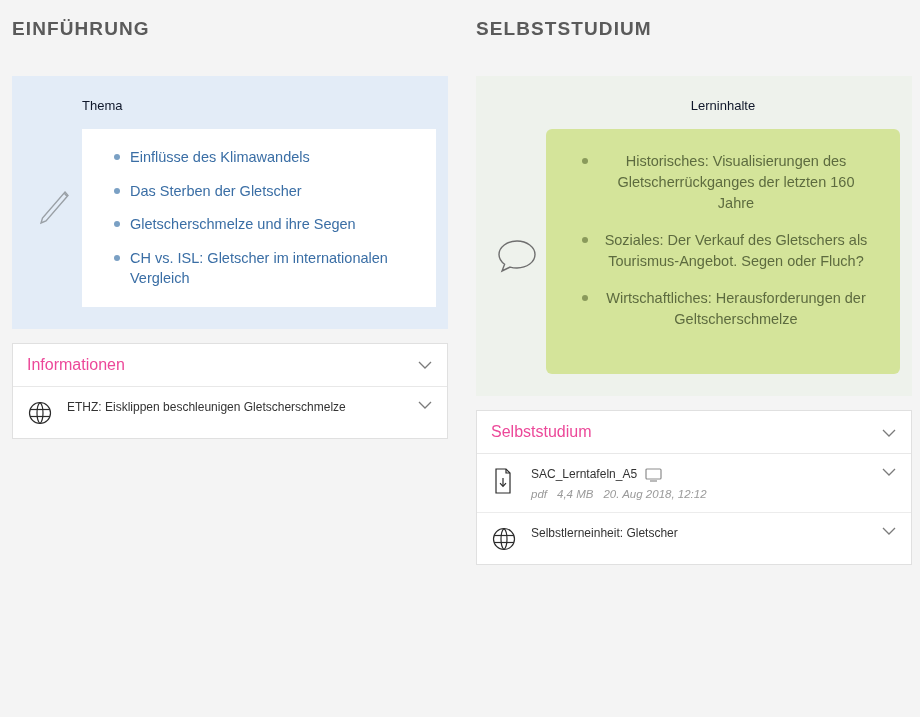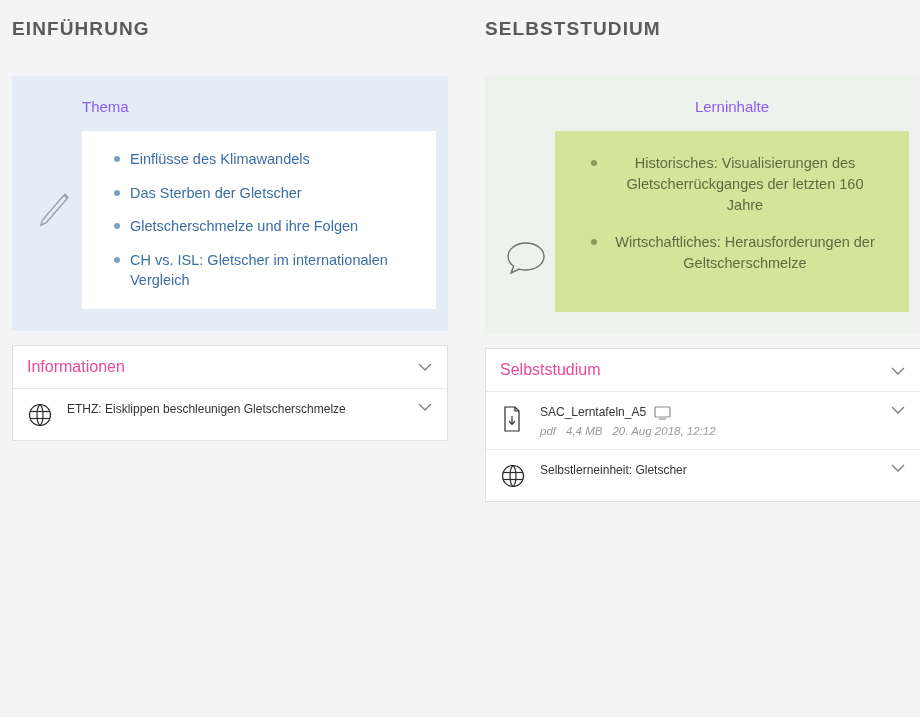--- a/index.html
+++ b/index.html
@@ -8,21 +8,21 @@
     width: 920px; height: 717px;
     background: #f4f4f4;
     font-family: "Liberation Sans", sans-serif;
     overflow: hidden;
   }
   .page {
     position: relative;
     width: 920px;
     height: 717px;
     display: flex;
-    gap: 37px;
+    gap: 28px;
     padding: 18px 12px 0 12px;
   }
   .column {
     width: 436px;
     flex: 0 0 436px;
   }
   .col-title {
     font-size: 19px;
     font-weight: bold;
     letter-spacing: 1.1px;
@@ -34,22 +34,22 @@
   .content-card {
     background: #e3ecf7;
     padding: 16px 12px 22px 12px;
     position: relative;
   }
   .content-card.green-card {
     background: #eef2ec;
     text-align: center;
   }
   .card-label {
-    color: #8b5cf6;
-    font-size: 15px;
+    color: #0f172a;
+    font-size: 13px;
     margin: 6px 0 16px 58px;
   }
   .card-body {
     display: flex;
     align-items: flex-start;
   }
   .glyph-col {
     width: 58px;
     flex: 0 0 58px;
     display: flex;
@@ -57,21 +57,22 @@
     padding-top: 60px;
   }
   .glyph-col.chat { padding-top: 110px; }
   .inner-box {
     flex: 1 1 auto;
     background: #ffffff;
     padding: 18px 20px 18px 10px;
   }
   .inner-box.green {
     background: #d4e49a;
-    padding: 22px 26px 22px 14px;
+    padding: 22px 26px 28px 14px;
+    border-radius: 6px;
   }
   ul.bullets {
     margin: 0;
     padding: 0 0 0 22px;
     list-style: none;
   }
   ul.bullets li {
     position: relative;
     font-size: 14.5px;
     line-height: 1.42;
@@ -174,21 +175,21 @@
             <svg width="36" height="44" viewBox="0 0 36 44" fill="none" stroke="#9aa0a6" stroke-width="1.4">
               <path d="M30 3 L33 6.5 L11 32 L6 34 L7.5 29 Z"></path>
               <path d="M29.3 4.2 L31.8 7"></path>
             </svg>
           </span>
         </div>
         <div class="inner-box">
           <ul class="bullets">
             <li>Einflüsse des Klimawandels</li>
             <li>Das Sterben der Gletscher</li>
-            <li>Gletscherschmelze und ihre Folgen</li>
+            <li>Gletscherschmelze und ihre Segen</li>
             <li>CH vs. ISL: Gletscher im internationalen Vergleich</li>
           </ul>
         </div>
       </div>
     </div>
 
     <div class="panel">
       <div class="panel-header">
         <div class="ptitle">Informationen</div>
         <div class="chev">
@@ -232,20 +233,21 @@
         <div class="glyph-col chat">
           <span>
             <svg width="40" height="34" viewBox="0 0 40 34" fill="none" stroke="#6f6f6f" stroke-width="1.4">
               <path d="M20 2 C30 2 38 8 38 15.5 C38 23 30 29 20 29 C17.5 29 15.2 28.7 13.1 28.1 L5 32 L7.6 25.2 C4.1 22.7 2 19.3 2 15.5 C2 8 10 2 20 2 Z"></path>
             </svg>
           </span>
         </div>
         <div class="inner-box green">
           <ul class="bullets green">
             <li>Historisches: Visualisierungen des Gletscherrückganges der letzten 160 Jahre</li>
+            <li>Soziales: Der Verkauf des Gletschers als Tourismus-Angebot. Segen oder Fluch?</li>
             <li>Wirtschaftliches: Herausforderungen der Geltscherschmelze</li>
           </ul>
         </div>
       </div>
     </div>
 
     <div class="panel">
       <div class="panel-header">
         <div class="ptitle">Selbststudium</div>
         <div class="chev">

